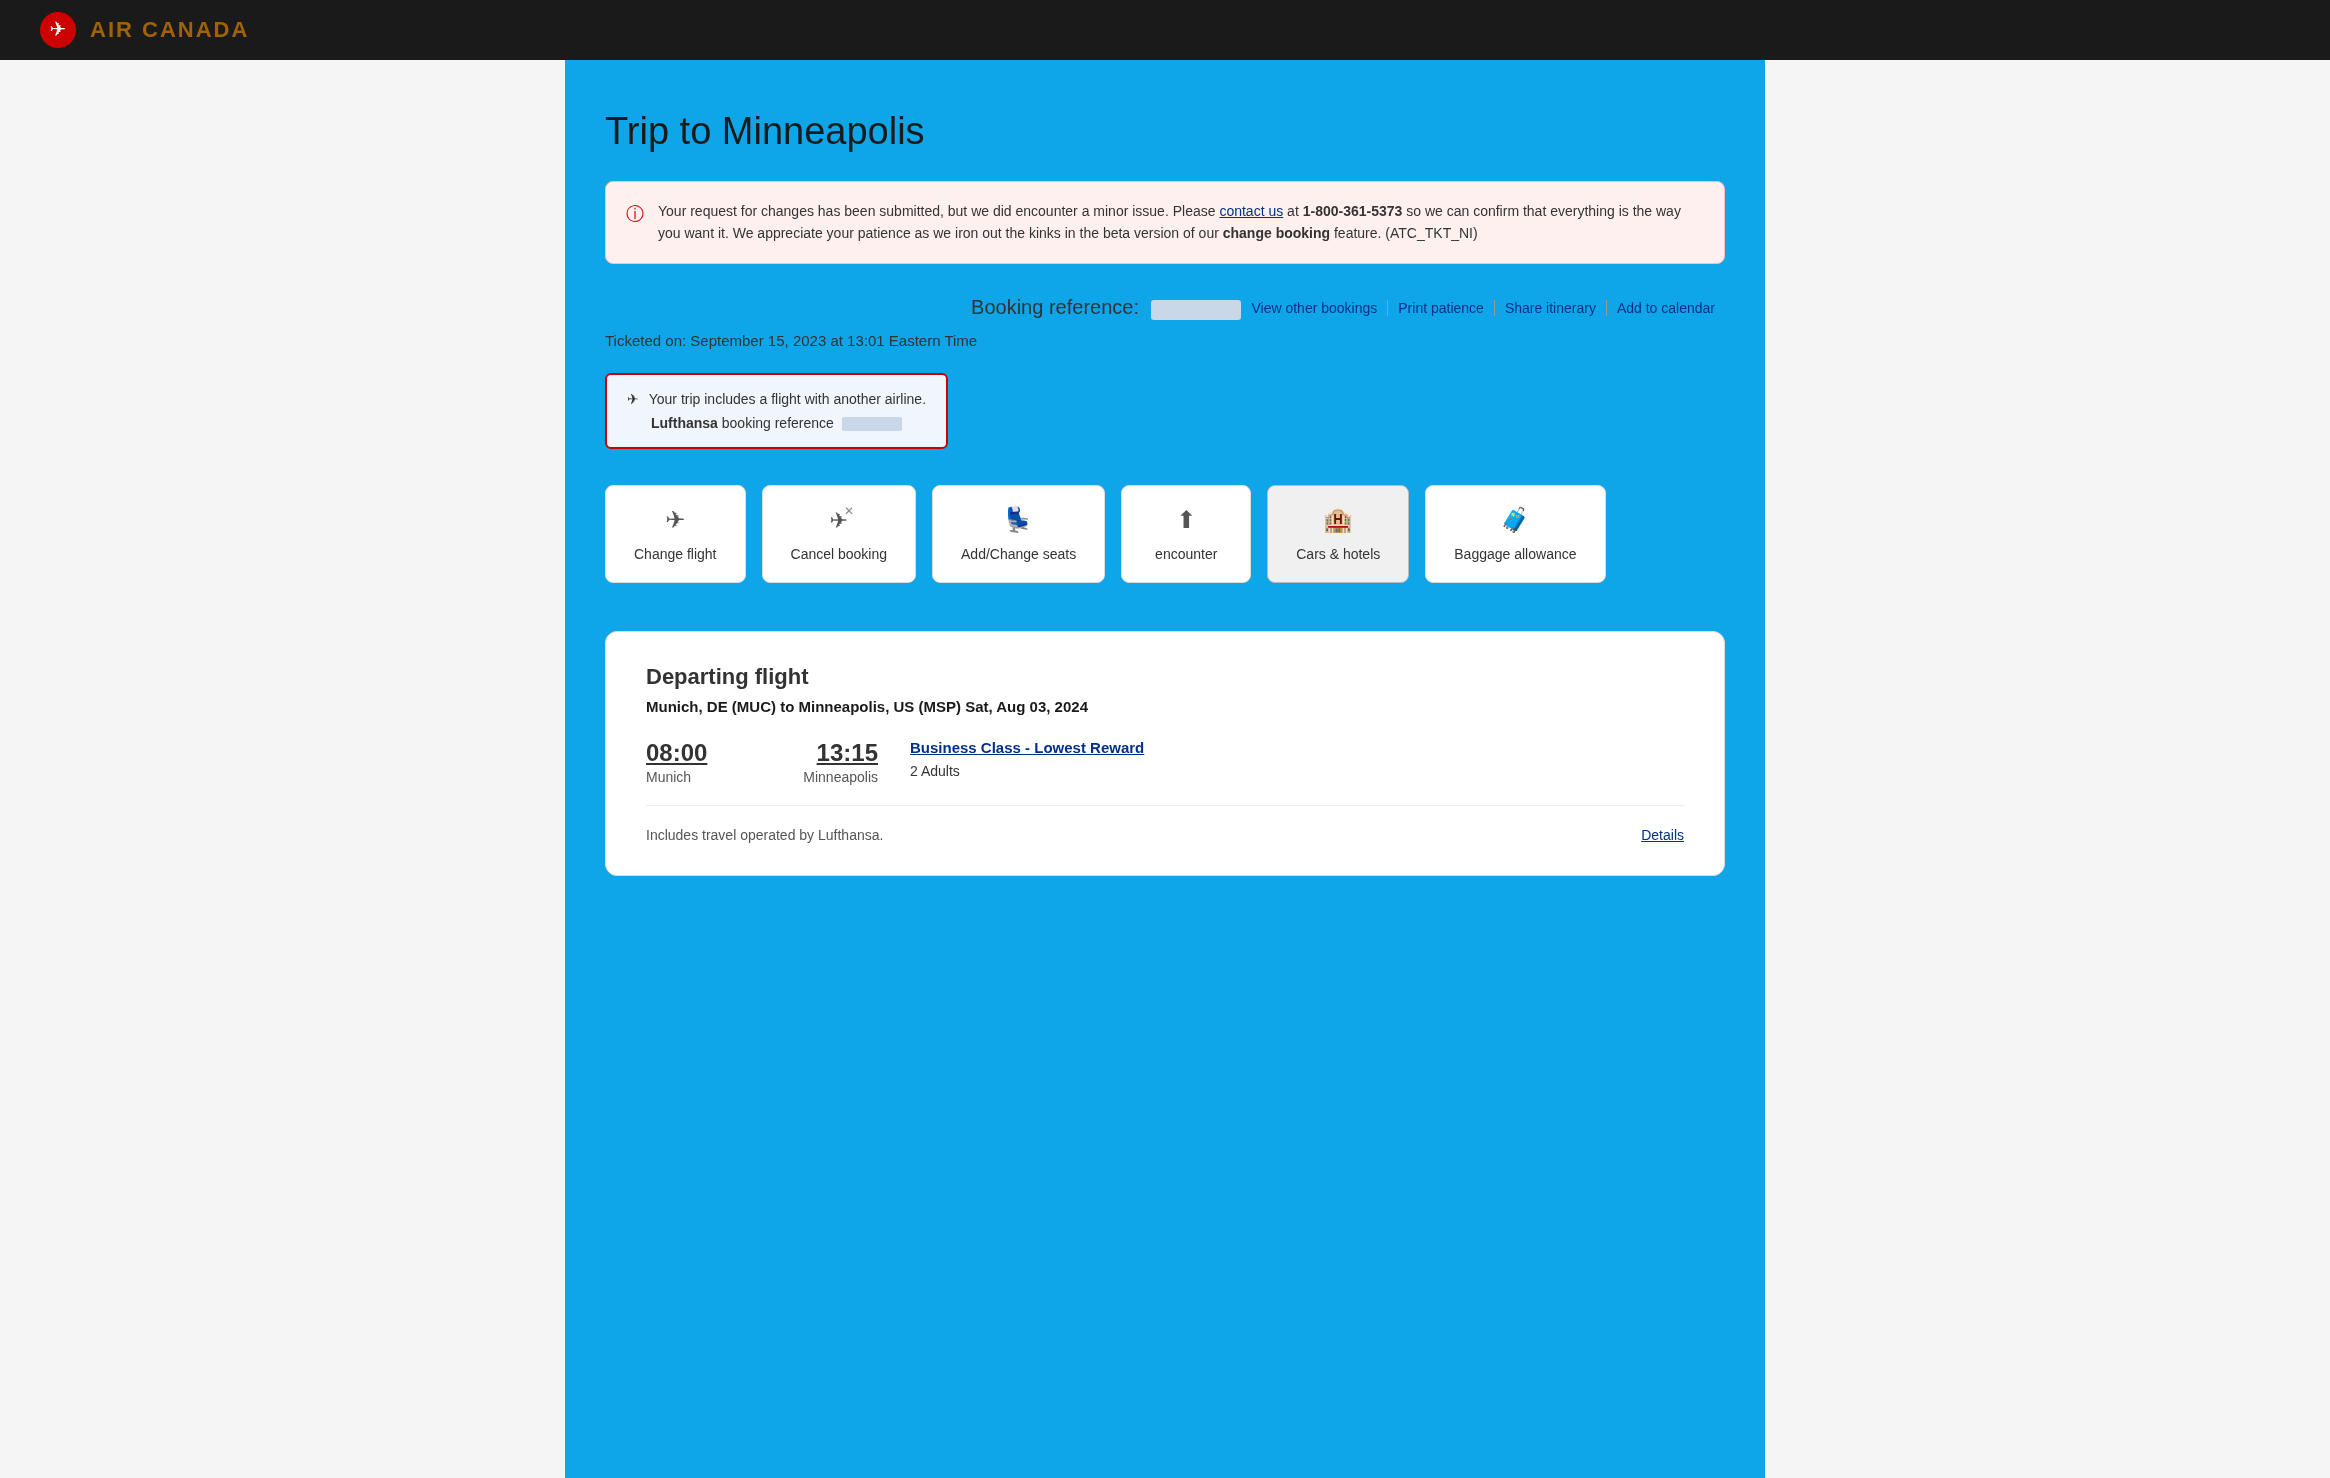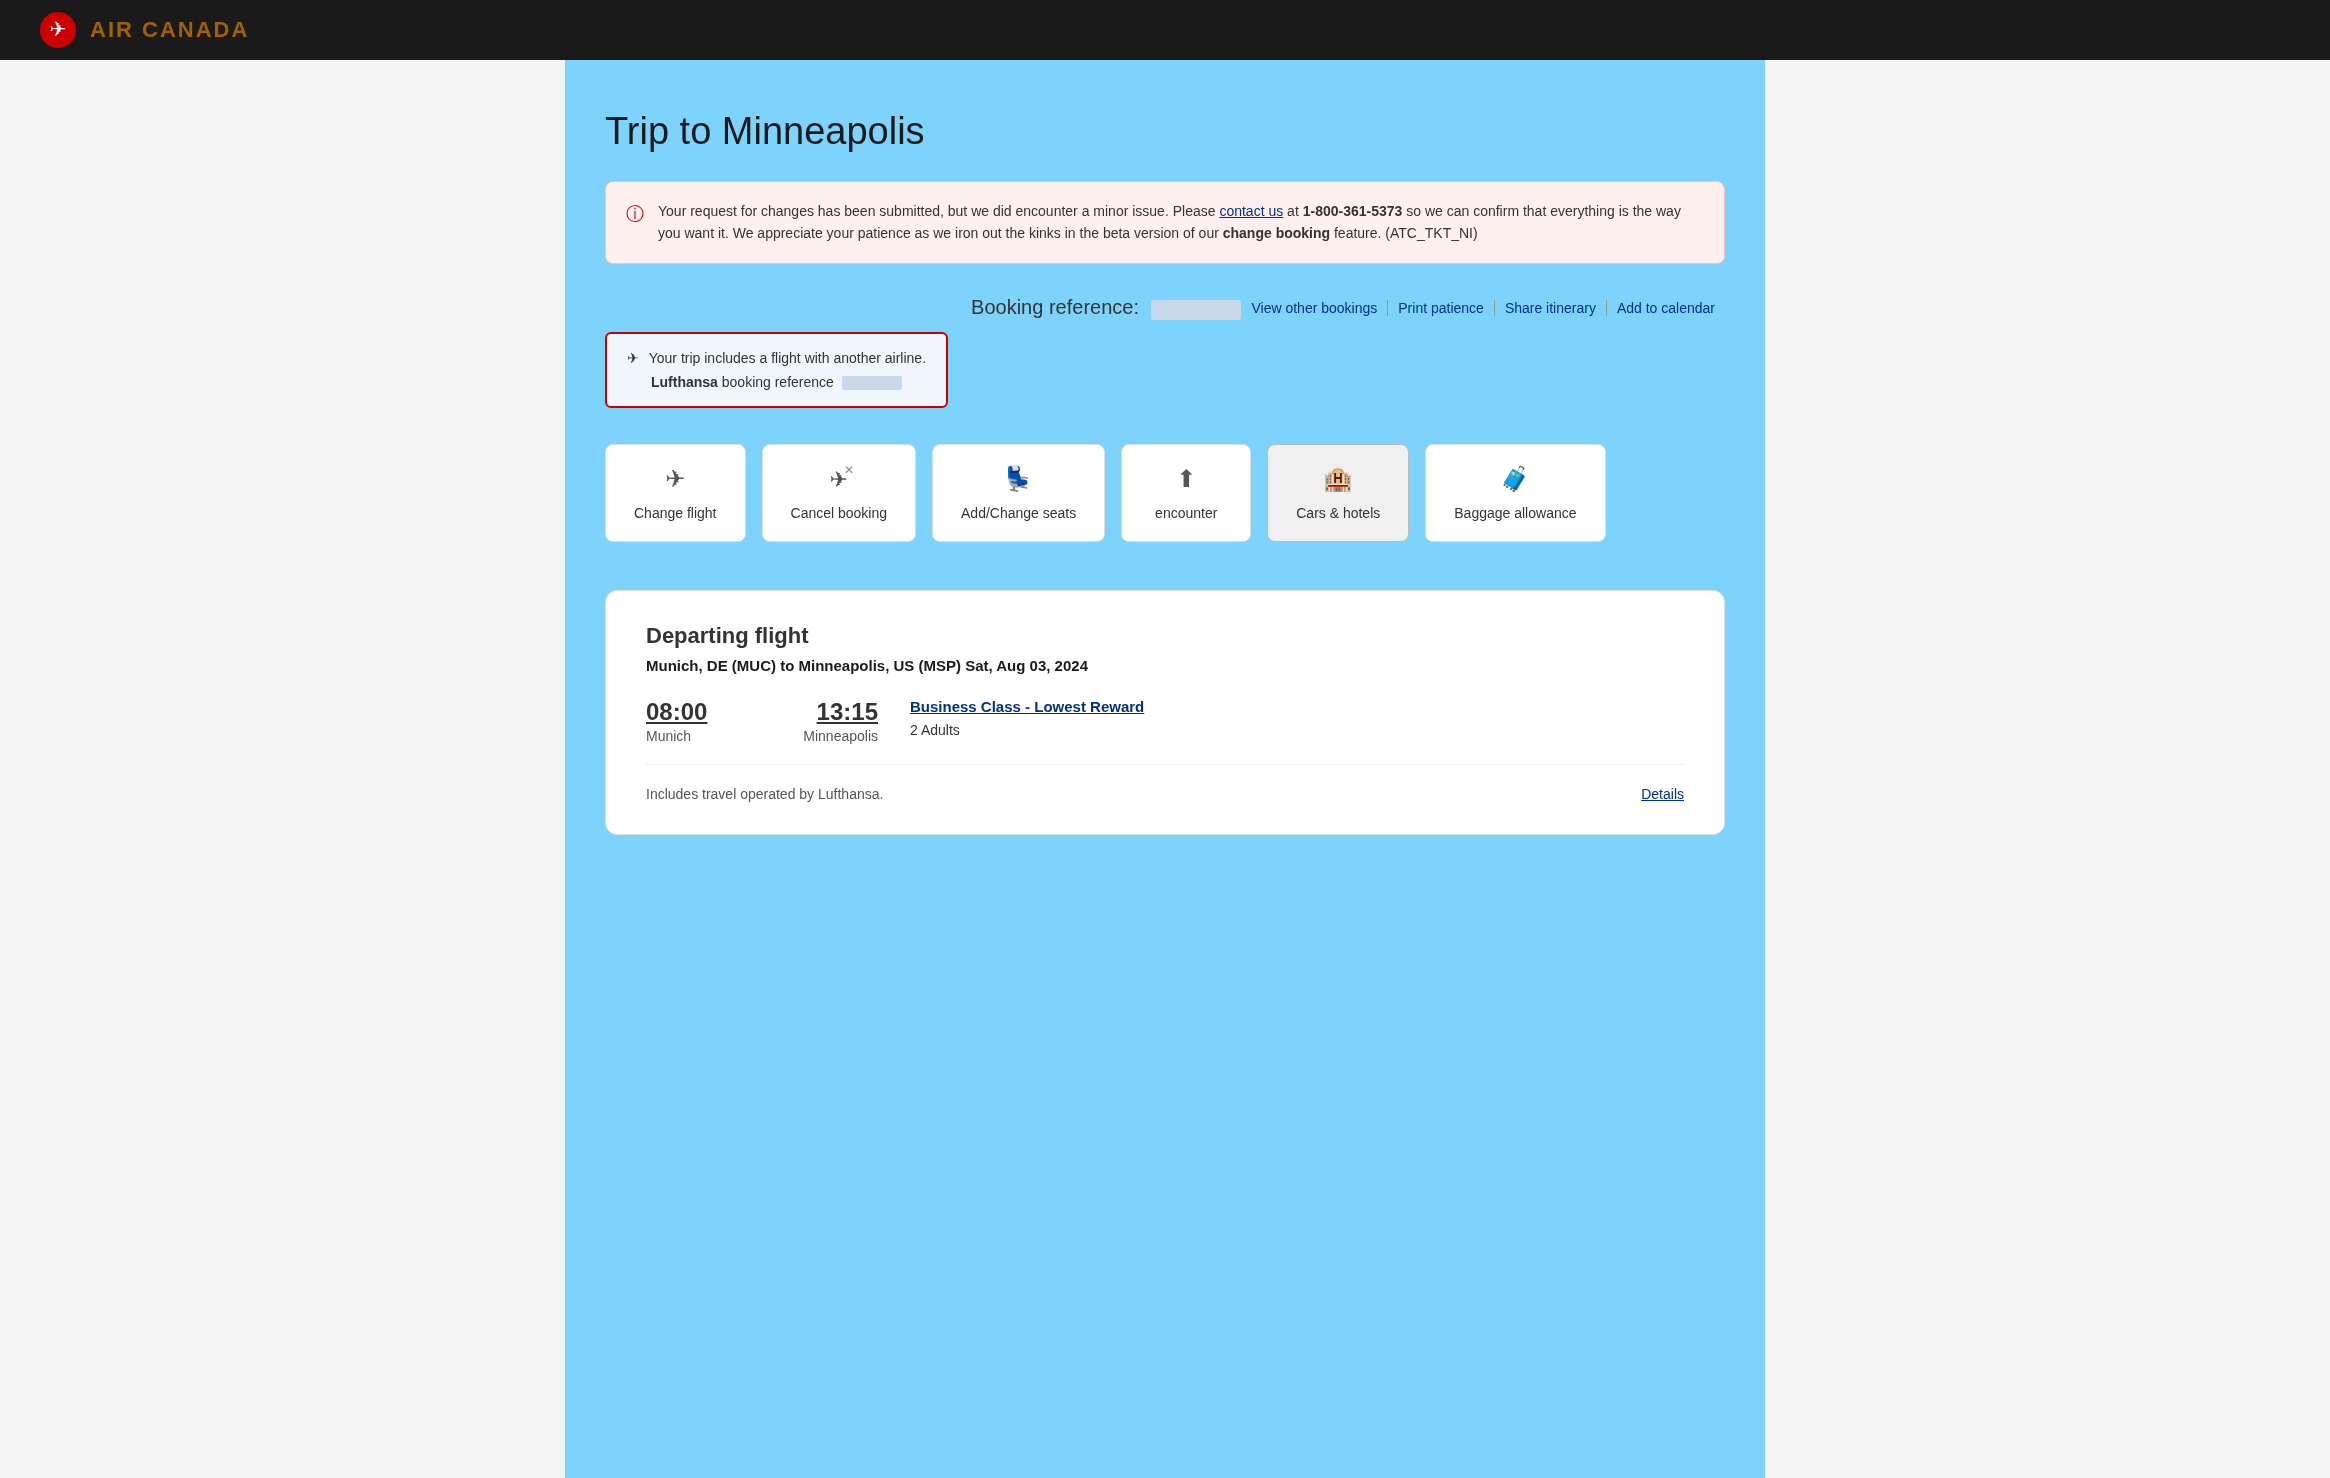--- a/index.html
+++ b/index.html
@@ -23,21 +23,21 @@
       font-size: 22px;
       font-weight: 700;
       letter-spacing: 2px;
     }
 
     
     .main {
       max-width: 1200px;
       margin: 0 auto;
       padding: 50px 40px 60px;
-      background: #7dd3fc;
+      background: #0ea5e9;
       min-height: calc(100vh - 60px);
     }
 
     .page-title {
       font-size: 38px;
       font-weight: 300;
       color: #1a1a1a;
       margin-bottom: 28px;
     }
 
@@ -334,20 +334,21 @@
     </div>
     <div class="booking-actions">
       <a class="booking-action-link">View other bookings</a>
       <a class="booking-action-link">Print patience</a>
       <a class="booking-action-link">Share itinerary</a>
       <a class="booking-action-link">Add to calendar</a>
     </div>
   </div>
 
   
+  <div class="ticketed-on">Ticketed on: September 15, 2023 at 13:01 Eastern Time</div>
 
   
   <div class="airline-notice">
     <div class="airline-notice-row1">
       <span>✈</span>
       <span>Your trip includes a flight with another airline.</span>
     </div>
     <div class="airline-notice-row2">
       <span class="alert-bold">Lufthansa</span><span> booking reference</span>
       <span class="airline-ref-blur"></span>

